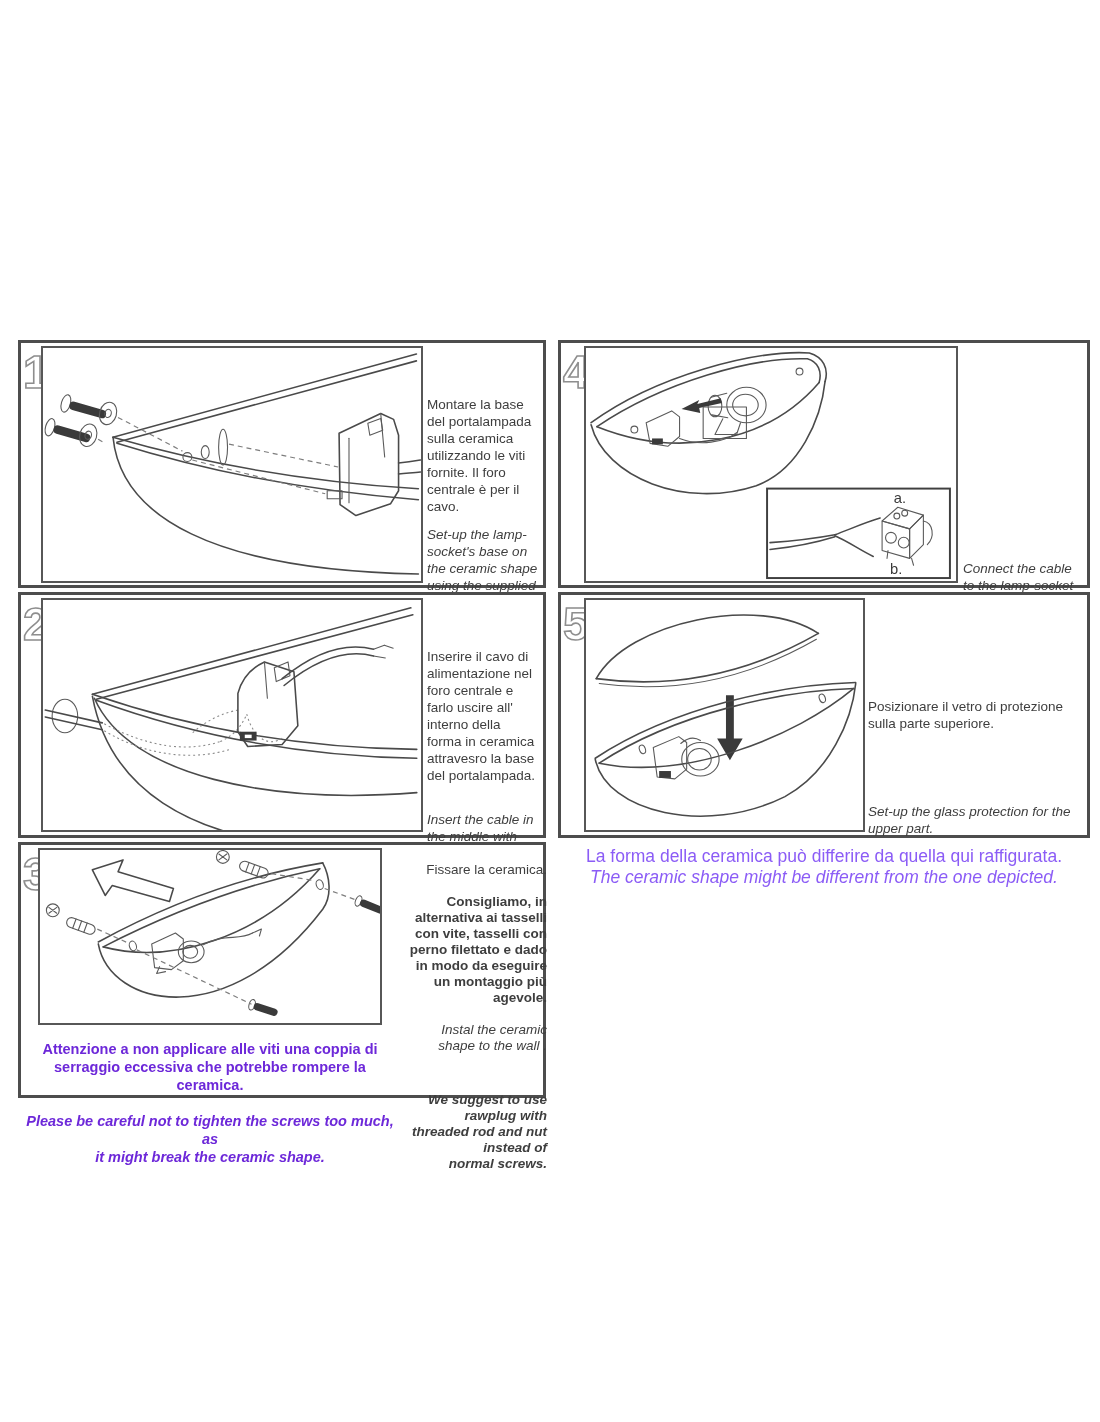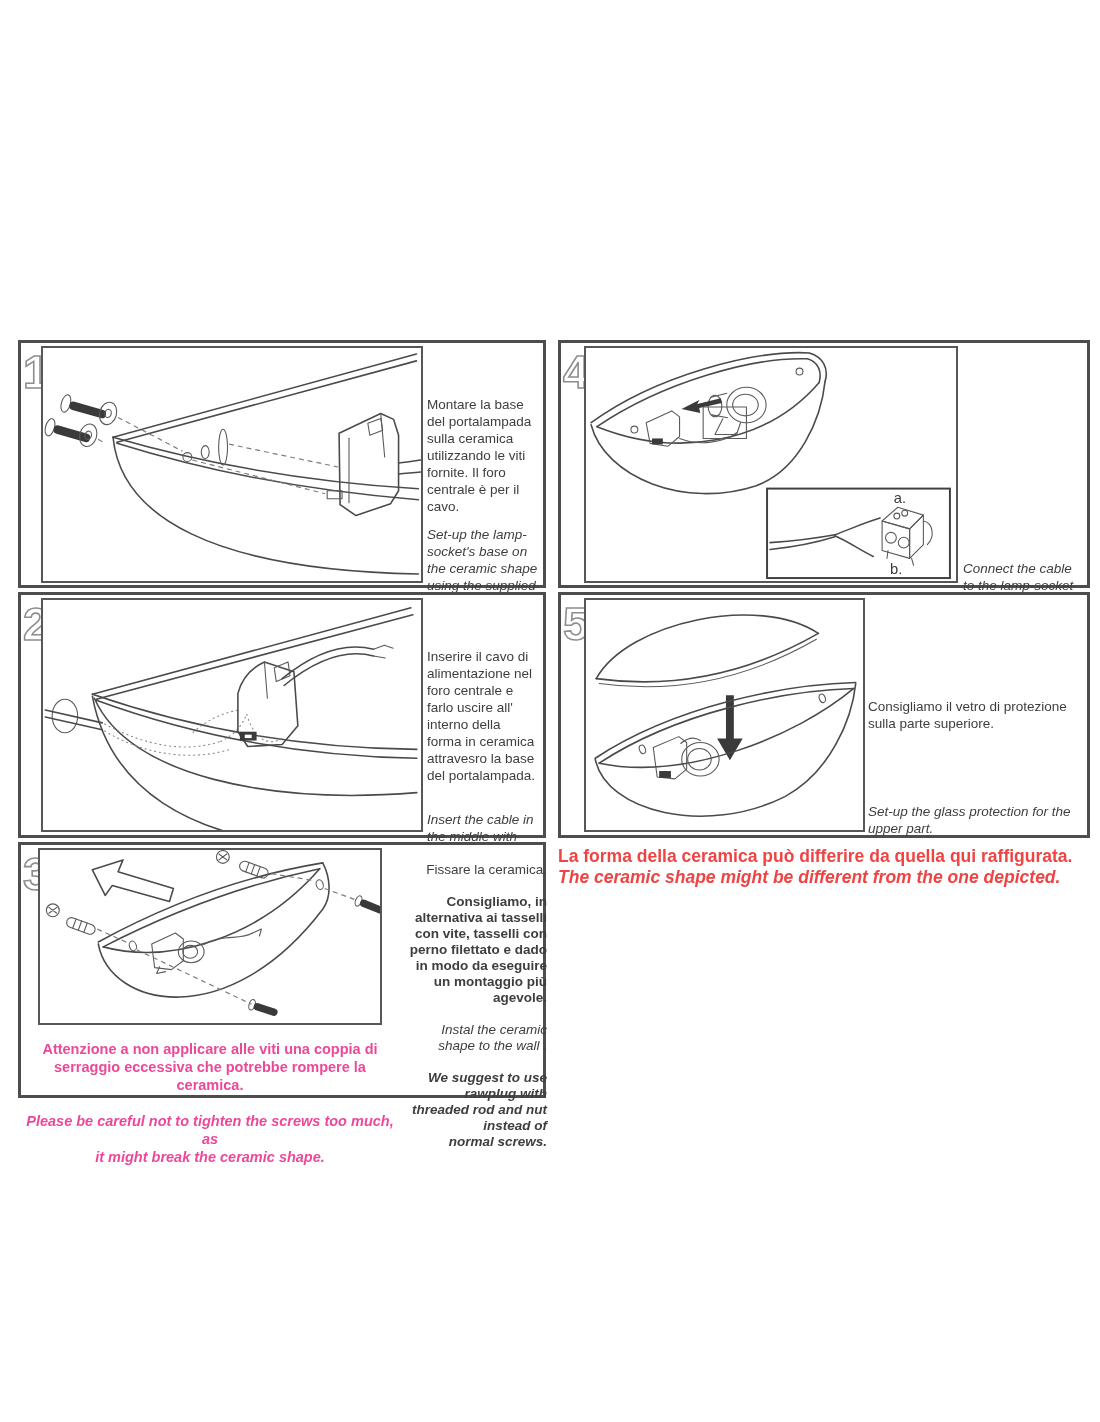--- a/index.html
+++ b/index.html
@@ -20,26 +20,26 @@
   .diagram{width:100%;height:100%;display:block;}
   .num{position:absolute;left:0px;top:2px;width:30px;height:54px;}
   .num text{font-family:"Liberation Sans",sans-serif;font-size:46px;font-weight:bold;
             fill:#ffffff;stroke:#8e8e8e;stroke-width:1.6px;}
   .txt{position:absolute;font-size:13.5px;line-height:17px;color:#3e3e3e;white-space:pre-line;margin-top:48px;}
   .en{font-style:italic;}
   .s3col{position:absolute;left:376px;top:1px;width:150px;font-size:13.5px;line-height:16px;
          color:#3e3e3e;white-space:pre-line;text-align:right;}
   .s3-bold{font-weight:bold;}
   .s3-en{font-style:italic;}
-  .s3-enbold{font-weight:bold;font-style:italic;}
+  .s3-enbold{font-weight:bold;font-style:italic;margin-top:22px;}
   .caution{position:absolute;left:4px;top:177px;width:370px;text-align:center;
-           font-size:14.5px;line-height:18px;color:#ec4899;font-weight:bold;white-space:pre-line;}
+           font-size:14.5px;line-height:18px;color:#6d28d9;font-weight:bold;white-space:pre-line;}
   .caution .en{font-style:italic;font-weight:bold;}
-  .footer{position:absolute;left:558px;top:846px;width:532px;
-          color:#ef4444;font-weight:bold;font-size:17.5px;line-height:21px;}
+  .footer{position:absolute;left:558px;top:846px;width:532px;text-align:center;
+          color:#8b5cf6;font-weight:normal;font-size:17.5px;line-height:21px;}
   .footer .en{font-style:italic;}
   
   .ln{fill:none;stroke:#4a4a4a;stroke-width:1.6;stroke-linecap:round;stroke-linejoin:round;}
   .tn{fill:none;stroke:#5a5a5a;stroke-width:1.1;stroke-linecap:round;stroke-linejoin:round;}
   .dash{fill:none;stroke:#7d7d7d;stroke-width:1.2;stroke-dasharray:5,4;}
   .dot{fill:none;stroke:#8a8a8a;stroke-width:1.1;stroke-dasharray:2,3;}
   .dark{fill:#3a3a3a;stroke:none;}
   .wht{fill:#ffffff;stroke:#4a4a4a;stroke-width:1.6;stroke-linejoin:round;}
   .inset-label{font-family:"Liberation Sans",sans-serif;font-size:15px;fill:#3a3a3a;}
 </style>
@@ -327,21 +327,21 @@
         </g>
         <g>
           <path class="tn" d="M68,150 L94,139 L102,145 L102,172 L90,182 L72,180 Z"></path>
           <rect class="dark" x="74" y="174" width="12" height="7"></rect>
           <ellipse class="tn" cx="116" cy="162" rx="19" ry="17"></ellipse>
           <ellipse class="tn" cx="115" cy="162" rx="12" ry="11"></ellipse>
           <path class="tn" d="M96,146 C103,140 110,139 116,143"></path>
         </g>
       </svg>
     </div>
-    <div class="txt it" style="left:307px;top:55px;width:218px">Consigliamo il vetro di protezione
+    <div class="txt it" style="left:307px;top:55px;width:218px">Posizionare il vetro di protezione
 sulla parte superiore.</div>
     <div class="txt en" style="left:307px;top:160px;width:218px">Set-up the glass protection for the
 upper part.</div>
   </section>
 
   <div class="footer">
     <div>La forma della ceramica può differire da quella qui raffigurata.</div>
     <div class="en">The ceramic shape might be different from the one depicted.</div>
   </div>
 

